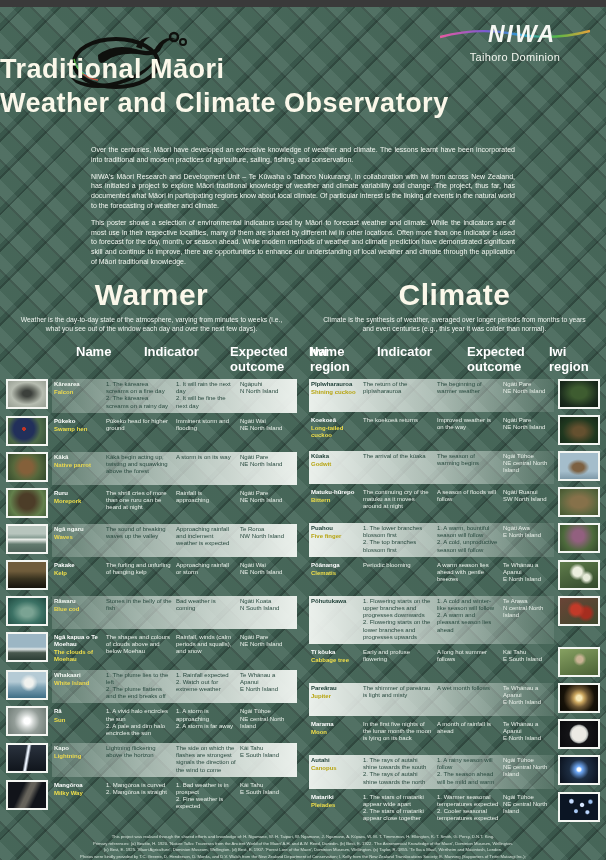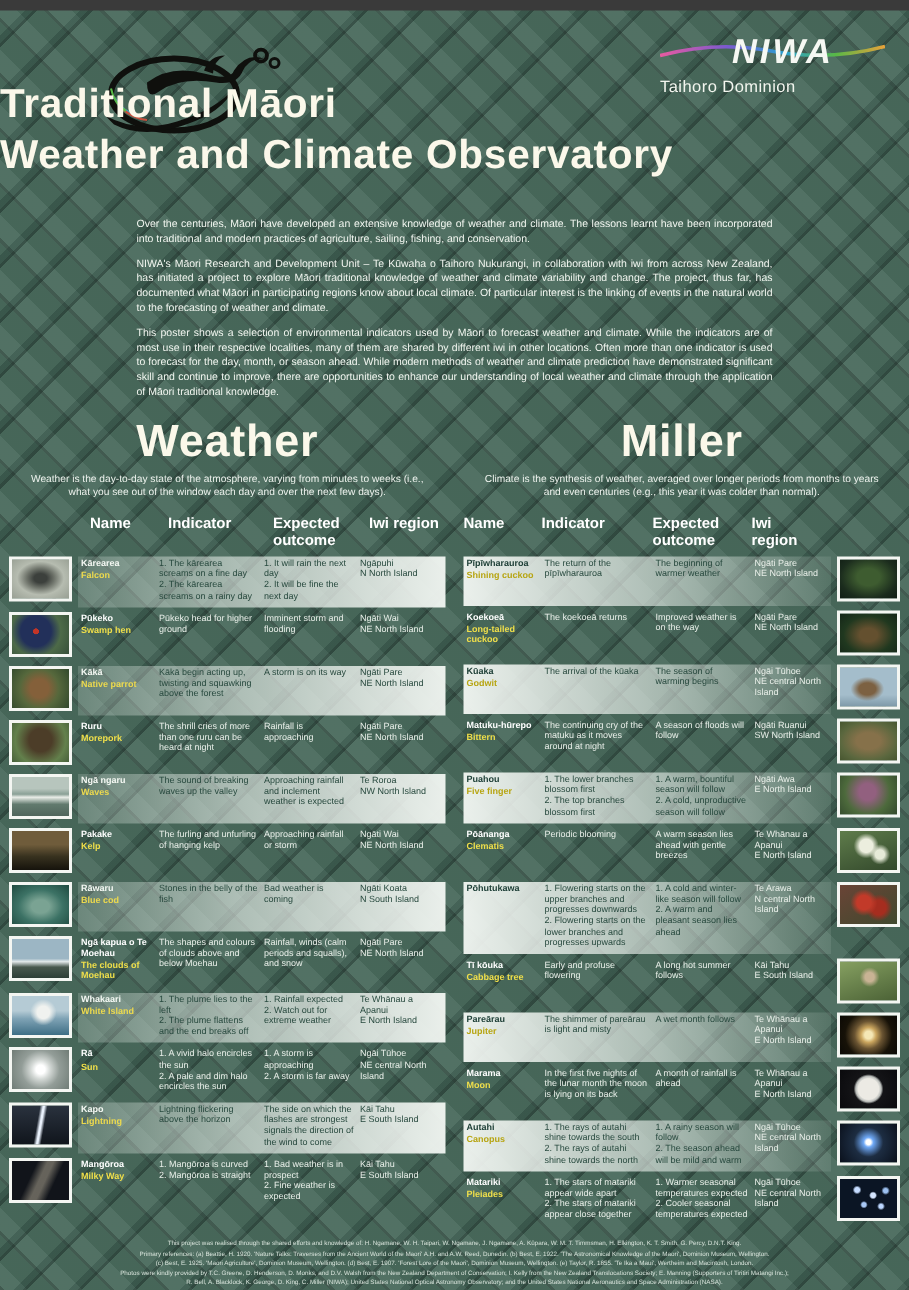--- a/index.html
+++ b/index.html
@@ -11,33 +11,33 @@
     background-image:
       repeating-linear-gradient(45deg, rgba(0,0,0,0.20) 0 2px, rgba(0,0,0,0) 2px 26px),
       repeating-linear-gradient(-45deg, rgba(0,0,0,0.16) 0 2px, rgba(0,0,0,0) 2px 26px),
       repeating-linear-gradient(45deg, rgba(255,255,255,0.045) 0 13px, rgba(0,0,0,0.05) 13px 26px),
       repeating-linear-gradient(-45deg, rgba(20,45,38,0.25) 0 6px, rgba(0,0,0,0) 6px 26px);
   }
   .topbar{height:7px;background:#3a3a3a;}
   
   header{position:relative;height:116px;}
   .logo-maori{position:absolute;left:52px;top:18px;width:140px;height:72px;}
-  .logo-niwa{position:absolute;right:16px;top:12px;width:150px;text-align:left;}
+  .logo-niwa{position:absolute;right:16px;top:12px;width:150px;text-align:center;}
   .niwa-sub{font-size:11px;color:#f3f6ef;margin-top:-6px;letter-spacing:0.3px;}
   .title{position:absolute;left:0;right:0;top:46px;text-align:left;
     font-weight:bold;color:#fbf8ea;font-size:27px;line-height:1.25;letter-spacing:0.5px;}
   
   .intro{width:424px;margin:22px auto 0;font-size:7px;line-height:1.4;text-align:justify;color:#f2f6f0;}
   .intro p{margin:0 0 7px;}
   
   .columns{display:flex;margin-top:6px;}
   .half{width:303px;box-sizing:border-box;padding:0 6px;}
   .half h2{margin:4px 0 3px;text-align:center;font-size:30px;color:#fbf8ea;letter-spacing:0.5px;}
   .half .desc{width:94%;margin:0 auto;text-align:center;font-size:6.8px;line-height:1.35;color:#eef3ee;}
-  .col-headers{display:grid;gap:4px;margin:11px 0 5px;font-size:10px;font-weight:bold;color:#fff;}
+  .col-headers{display:grid;gap:20px;margin:11px 0 5px;font-size:13px;font-weight:bold;color:#fff;}
   .w .col-headers{grid-template-columns:50px 48px 66px 60px 1fr;}
   .c .col-headers{grid-template-columns:48px 70px 62px 1fr 50px;}
   .rows{display:flex;flex-direction:column;gap:3px;}
   .row{display:flex;gap:4px;align-items:stretch;min-height:33px;}
   .photo{width:42px;height:30px;flex:none;border:2px solid #f4f6f2;box-sizing:border-box;align-self:flex-start;}
   .band{flex:1;display:grid;gap:4px;padding:2px 2px 3px;}
   .w .band{grid-template-columns:48px 66px 60px 1fr;}
   .c .band{grid-template-columns:48px 70px 62px 1fr;}
   .w .row.light .band{background:linear-gradient(90deg,rgba(226,235,229,0.18),rgba(232,239,234,0.60) 42%,rgba(243,247,243,0.95));}
   .c .row.light .band{background:linear-gradient(270deg,rgba(226,235,229,0.10),rgba(232,239,234,0.60) 46%,rgba(243,247,243,0.95));}
@@ -128,21 +128,21 @@
   </header>
 
   <div class="intro">
     <p>Over the centuries, Māori have developed an extensive knowledge of weather and climate. The lessons learnt have been incorporated into traditional and modern practices of agriculture, sailing, fishing, and conservation.</p>
     <p>NIWA's Māori Research and Development Unit – Te Kūwaha o Taihoro Nukurangi, in collaboration with iwi from across New Zealand, has initiated a project to explore Māori traditional knowledge of weather and climate variability and change. The project, thus far, has documented what Māori in participating regions know about local climate. Of particular interest is the linking of events in the natural world to the forecasting of weather and climate.</p>
     <p>This poster shows a selection of environmental indicators used by Māori to forecast weather and climate. While the indicators are of most use in their respective localities, many of them are shared by different iwi in other locations. Often more than one indicator is used to forecast for the day, month, or season ahead. While modern methods of weather and climate prediction have demonstrated significant skill and continue to improve, there are opportunities to enhance our understanding of local weather and climate through the application of Māori traditional knowledge.</p>
   </div>
 
   <div class="columns">
     <section class="half w">
-      <h2>Weather</h2>
+      <h2>Warmer</h2>
       <div class="desc">Weather is the day-to-day state of the atmosphere, varying from minutes to weeks (i.e., what you see out of the window each day and over the next few days).</div>
       <div class="col-headers">
         <span></span>
         <span>Name</span>
         <span>Indicator</span>
         <span>Expected outcome</span>
         <span>Iwi region</span>
       </div>
       <div class="rows" id="weather-rows">
           <div class="row light">
@@ -270,21 +270,21 @@
               <div class="cell outcome">1. Bad weather is in prospect
 2. Fine weather is expected</div>
               <div class="cell iwi">Kāi Tahu
 E South Island</div>
             </div>
           </div>
         </div>
     </section>
 
     <section class="half c">
-      <h2>Miller</h2>
+      <h2>Climate</h2>
       <div class="desc">Climate is the synthesis of weather, averaged over longer periods from months to years and even centuries (e.g., this year it was colder than normal).</div>
       <div class="col-headers">
         <span>Name</span>
         <span>Indicator</span>
         <span>Expected outcome</span>
         <span>Iwi region</span>
         <span></span>
       </div>
       <div class="rows" id="climate-rows">
           <div class="row light">

